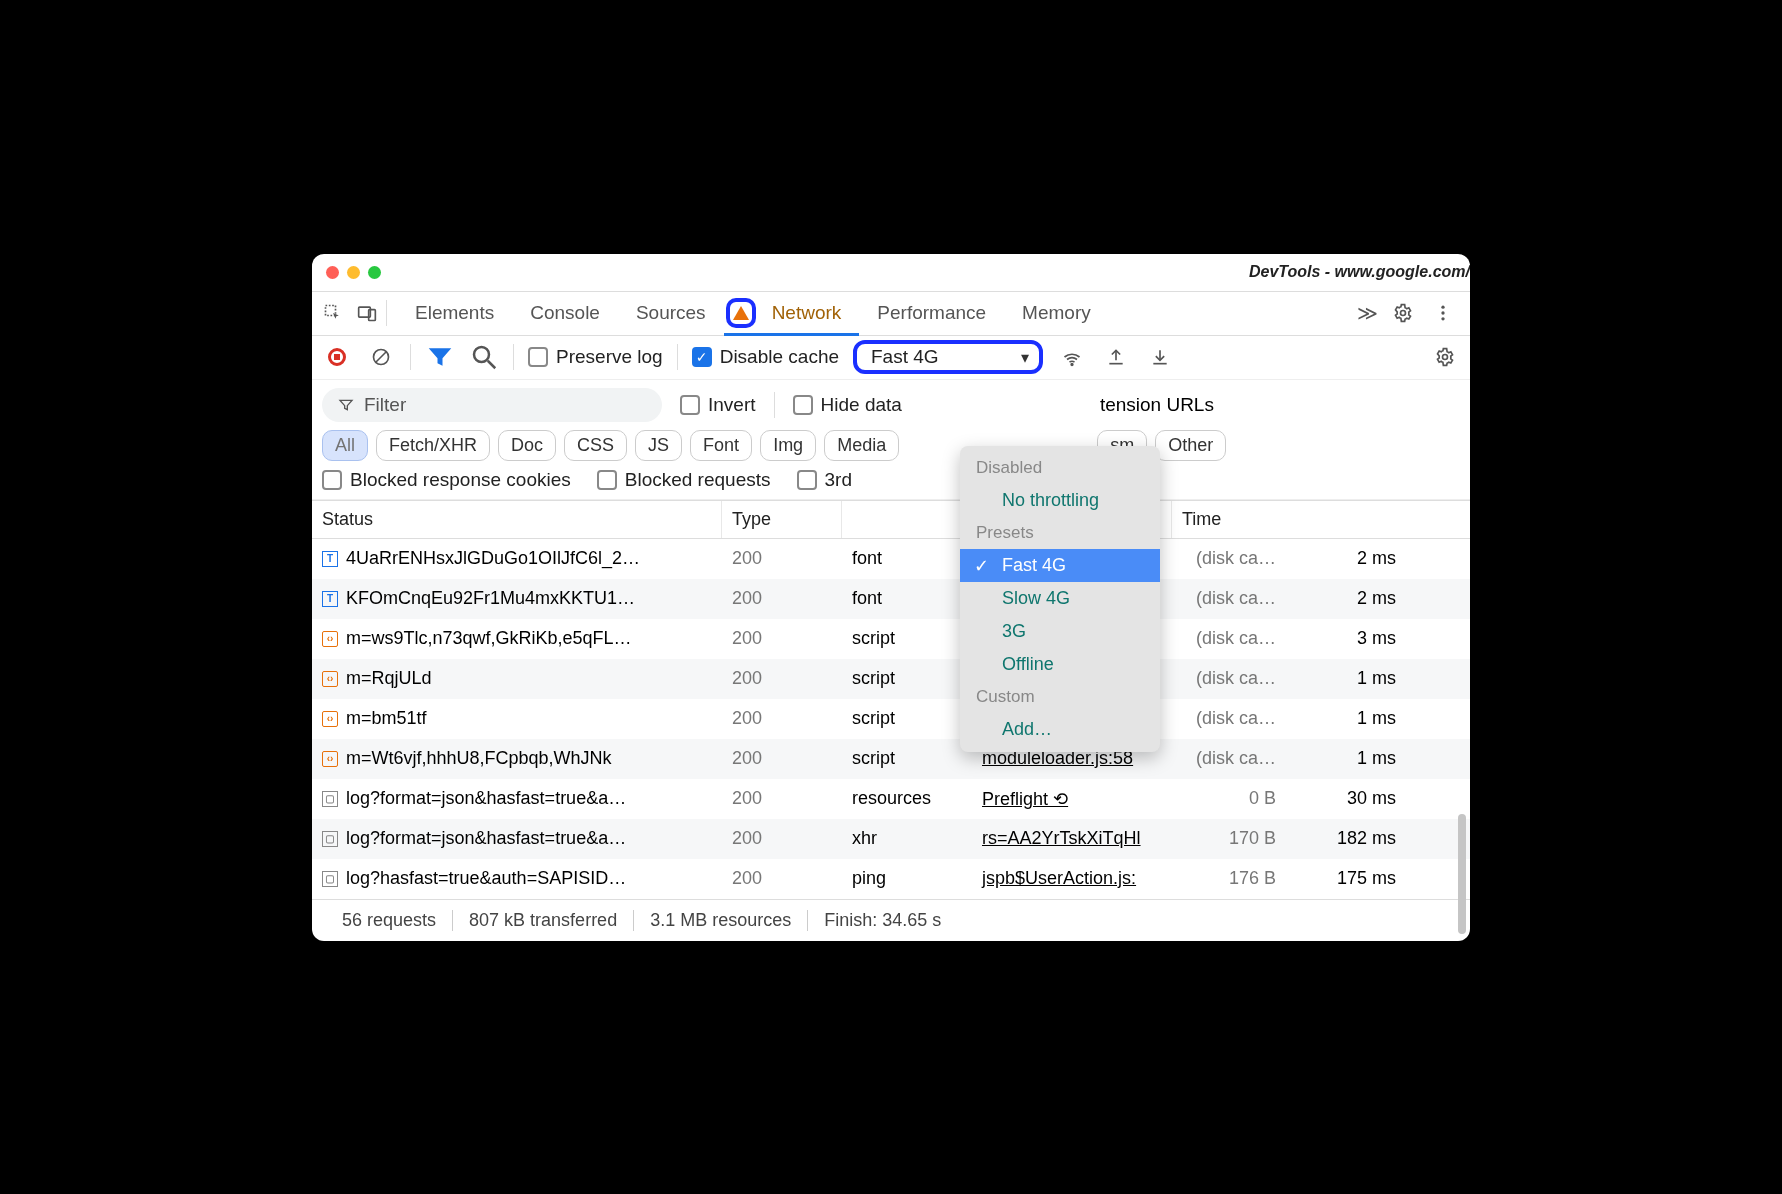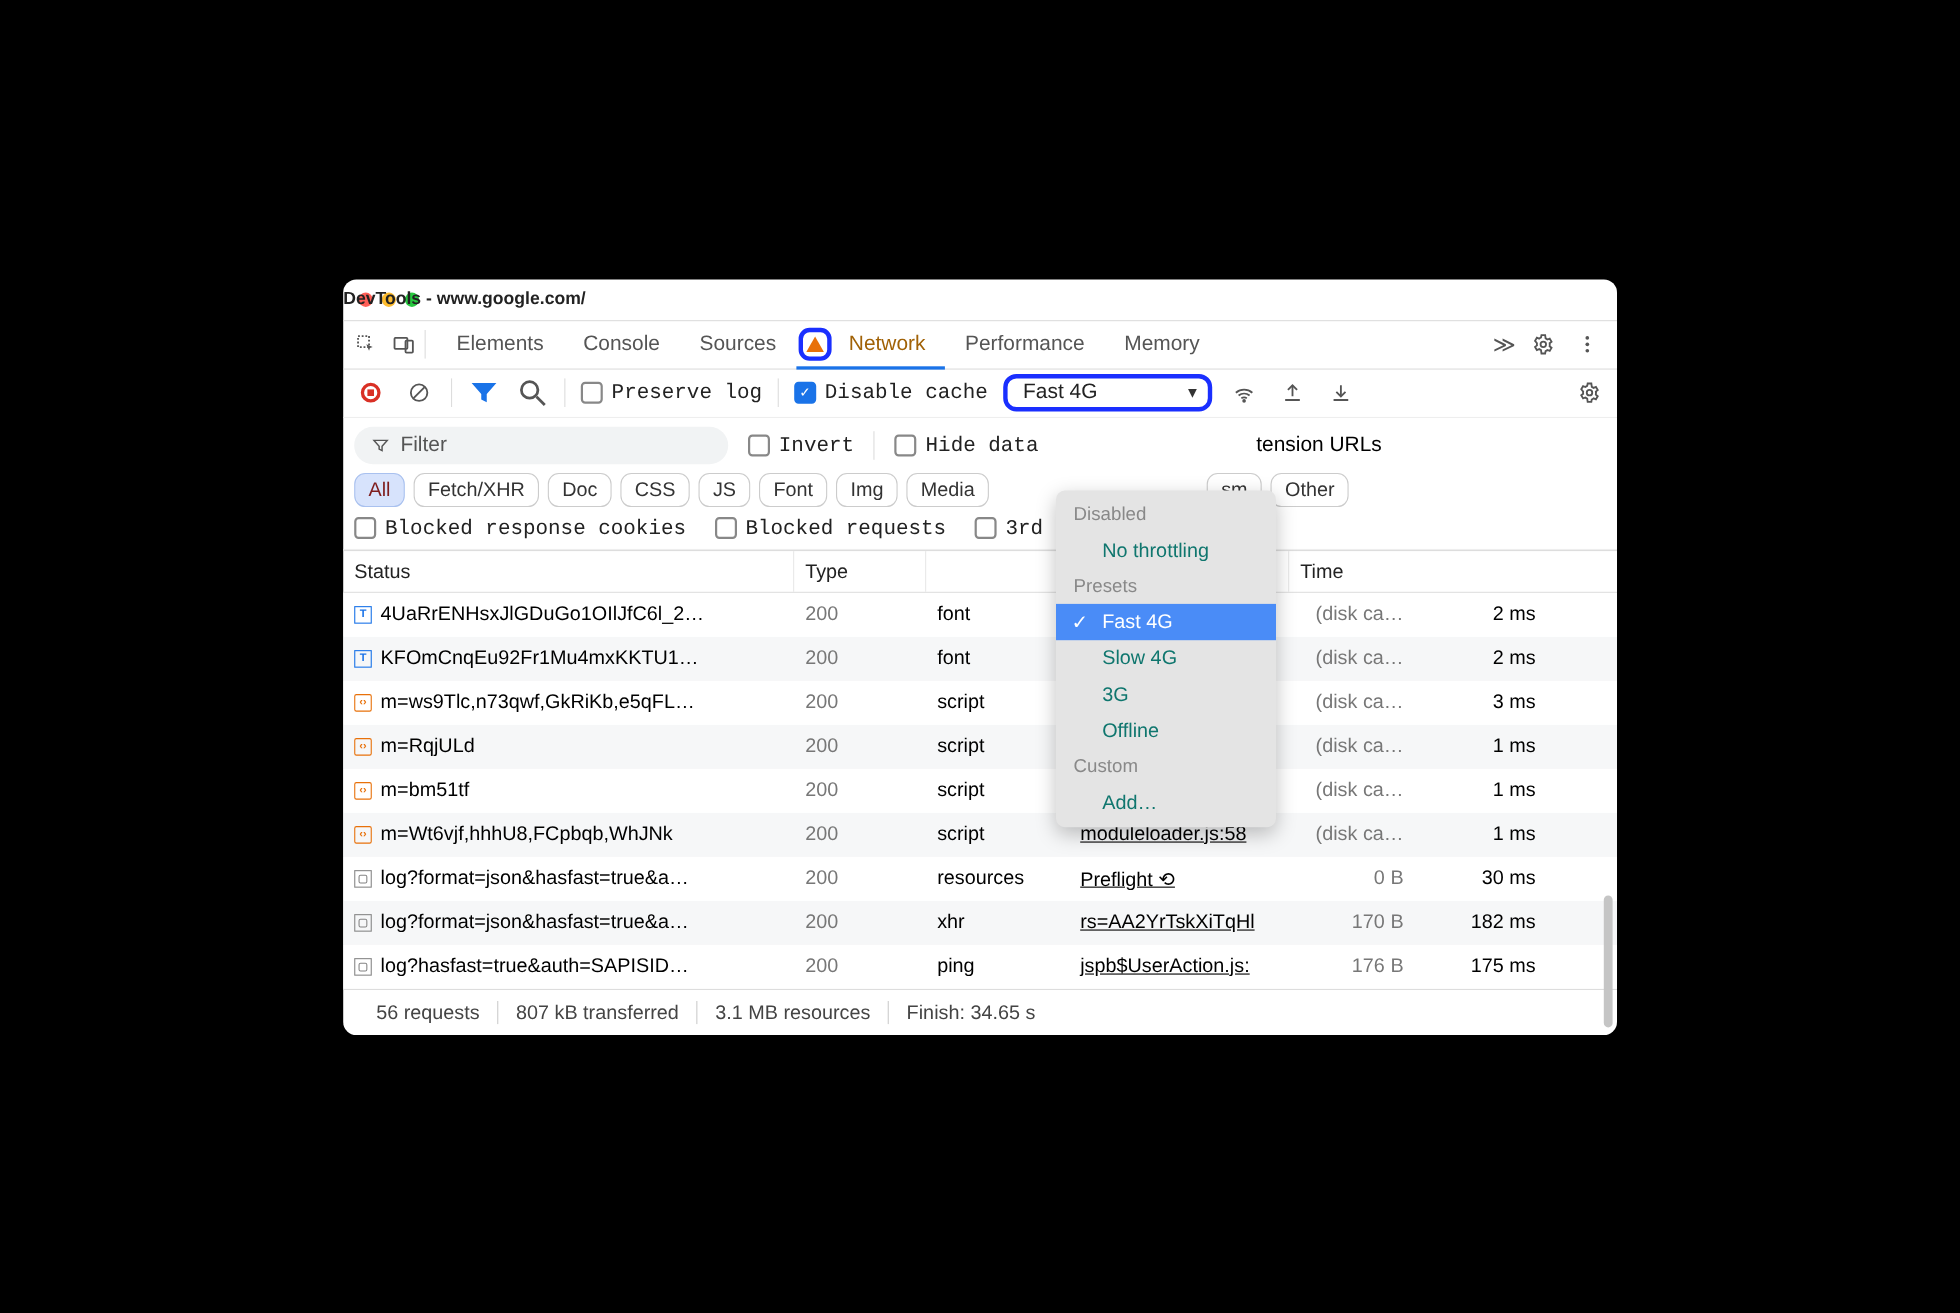--- a/index.html
+++ b/index.html
@@ -32,25 +32,26 @@
     gap: 8px;
     padding-left: 14px;
   }
   .tl { width: 13px; height: 13px; border-radius: 50%; }
   .tl.red { background: #ff5f57; }
   .tl.yellow { background: #febc2e; }
   .tl.green { background: #28c840; }
   .win-title {
     position: absolute;
     left: 0; right: 0;
-    text-align: left;
+    text-align: right;
     font-size: 16px;
     font-weight: 600;
     color: #222;
     pointer-events: none;
+    font-style: italic;
   }
   .tabs-row {
     display: flex;
     align-items: center;
     height: 44px;
     border-bottom: 1px solid #ddd;
     padding: 0 6px;
     gap: 4px;
   }
   .icon-btn {
@@ -147,21 +148,20 @@
     border-color: #1a73e8;
     color: #fff;
     font-size: 14px;
   }
   .cb-label {
     display: flex;
     align-items: center;
     gap: 8px;
     font-size: 19px;
     color: #222;
-    font-family: Liberation Mono, monospace;
   }
   .throttle {
     height: 34px;
     border: 4px solid #1a2fff;
     border-radius: 12px;
     padding: 0 30px 0 14px;
     font-size: 19px;
     display: flex;
     align-items: center;
     position: relative;
@@ -214,21 +214,21 @@
     border: 1px solid #ccc;
     border-radius: 10px;
     padding: 4px 12px;
     font-size: 18px;
     color: #333;
     cursor: pointer;
   }
   .chip.active {
     background: #d7e3fc;
     border-color: #a9c1ef;
-    color: #7f1d1d;
+    color: #737373;
   }
   .row3 {
     display: flex;
     gap: 26px;
     align-items: center;
     margin-bottom: 6px;
   }
 
   .grid-header, .grid-row {
     display: grid;

